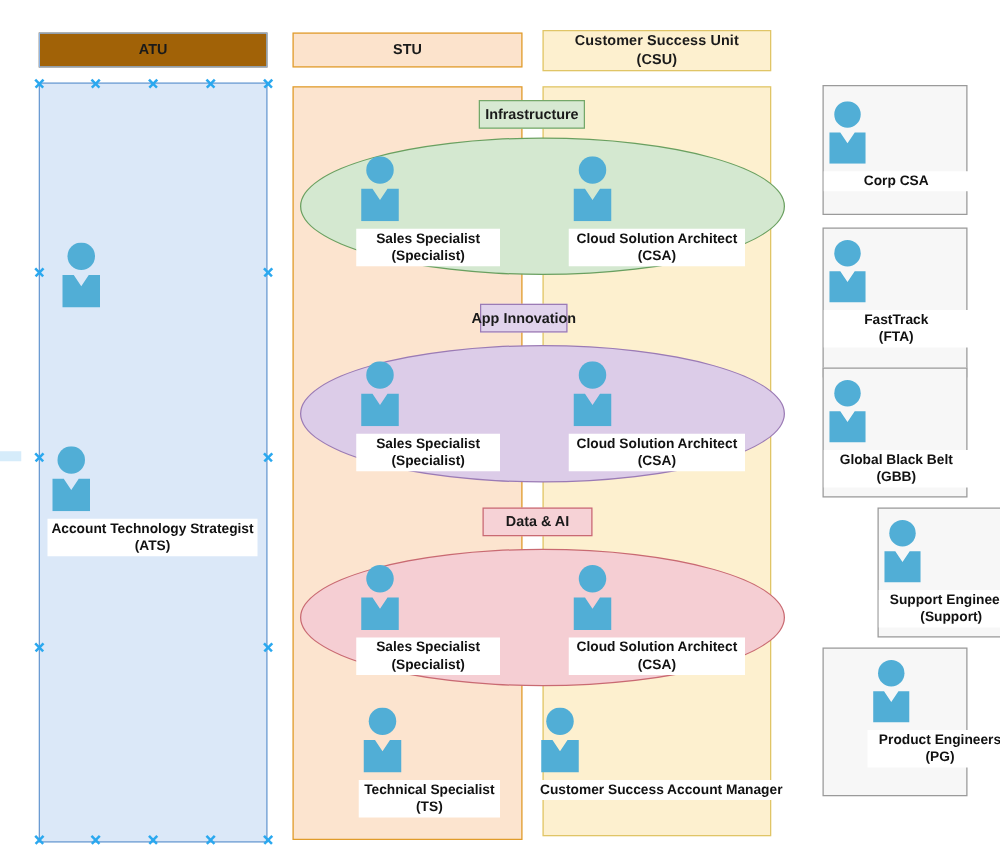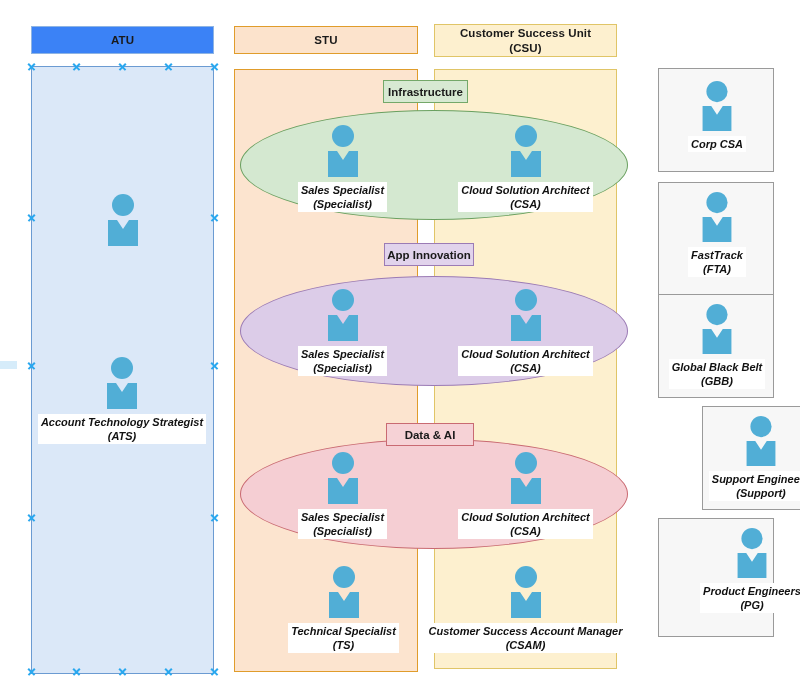--- a/index.html
+++ b/index.html
@@ -30,21 +30,21 @@
     justify-content: center;
     text-align: center;
     font-size: 11.5px;
     font-weight: bold;
     color: #1a1a1a;
     line-height: 1.25;
     letter-spacing: .1px;
   }
   .hdr-atu {
     left: 31px; top: 26px; width: 183px; height: 28px;
-    background: #3b82f6;
+    background: #a16207;
     border: 1px solid #8eb4e3;
   }
   .hdr-stu {
     left: 234px; top: 26px; width: 184px; height: 28px;
     background: #fce3cc;
     border: 1px solid #e09c2b;
   }
   .hdr-csu {
     left: 434px; top: 24px; width: 183px; height: 33px;
     background: #fdf0cf;
@@ -105,47 +105,45 @@
     font-weight: bold;
     color: #1a1a1a;
     white-space: nowrap;
   }
   .lbl-infra {
     left: 383px; top: 80px; width: 85px; height: 23px;
     background: #d7e9d2;
     border: 1px solid #74a869;
   }
   .lbl-app {
-    left: 384px; top: 243px; width: 90px; height: 23px;
+    left: 384px; top: 243px; width: 70px; height: 23px;
     background: #e1d3ec;
     border: 1px solid #9b7bb5;
   }
   .lbl-data {
-    left: 386px; top: 423px; width: 88px; height: 23px;
+    left: 386px; top: 406px; width: 88px; height: 23px;
     background: #f6d2d6;
     border: 1px solid #c96a72;
   }
 
   
   .card {
     position: absolute;
     box-sizing: border-box;
     background: #f7f7f7;
     border: 1px solid #9a9a9a;
     left: 658px;
     width: 116px;
   }
 
   
   .node {
     position: absolute;
     display: flex;
     flex-direction: column;
-    align-items: center;
-    font-style: italic;
   }
   .person-icon {
     display: block;
   }
   .node-caption {
     background: #ffffff;
     color: #111111;
     font-size: 11px;
     font-weight: bold;
     line-height: 1.28;
@@ -331,21 +329,20 @@
 
   <div class="node" style="left:429px; top:566px; width:193px;">
     <span class="person-icon">
       <svg width="38" height="52" viewBox="0 0 38 52" aria-hidden="true">
         <circle cx="19" cy="11" r="11" fill="#51aed6"></circle>
         <path d="M4 26 H34 V52 H4 Z M13 26 L19 35 L25 26 Z" fill="#51aed6" fill-rule="evenodd"></path>
       </svg>
     </span>
     <div class="node-caption">
       <div>Customer Success Account Manager</div>
-      <div>(CSAM)</div>
     </div>
   </div>
 
   <div class="card" style="top:68px; height:104px;">
     <div class="node" style="position:relative; left:0; top:12px; width:116px;">
       <span class="person-icon">
         <svg width="38" height="50" viewBox="0 0 38 52" aria-hidden="true">
           <circle cx="19" cy="11" r="11" fill="#51aed6"></circle>
           <path d="M4 26 H34 V52 H4 Z M13 26 L19 35 L25 26 Z" fill="#51aed6" fill-rule="evenodd"></path>
         </svg>

